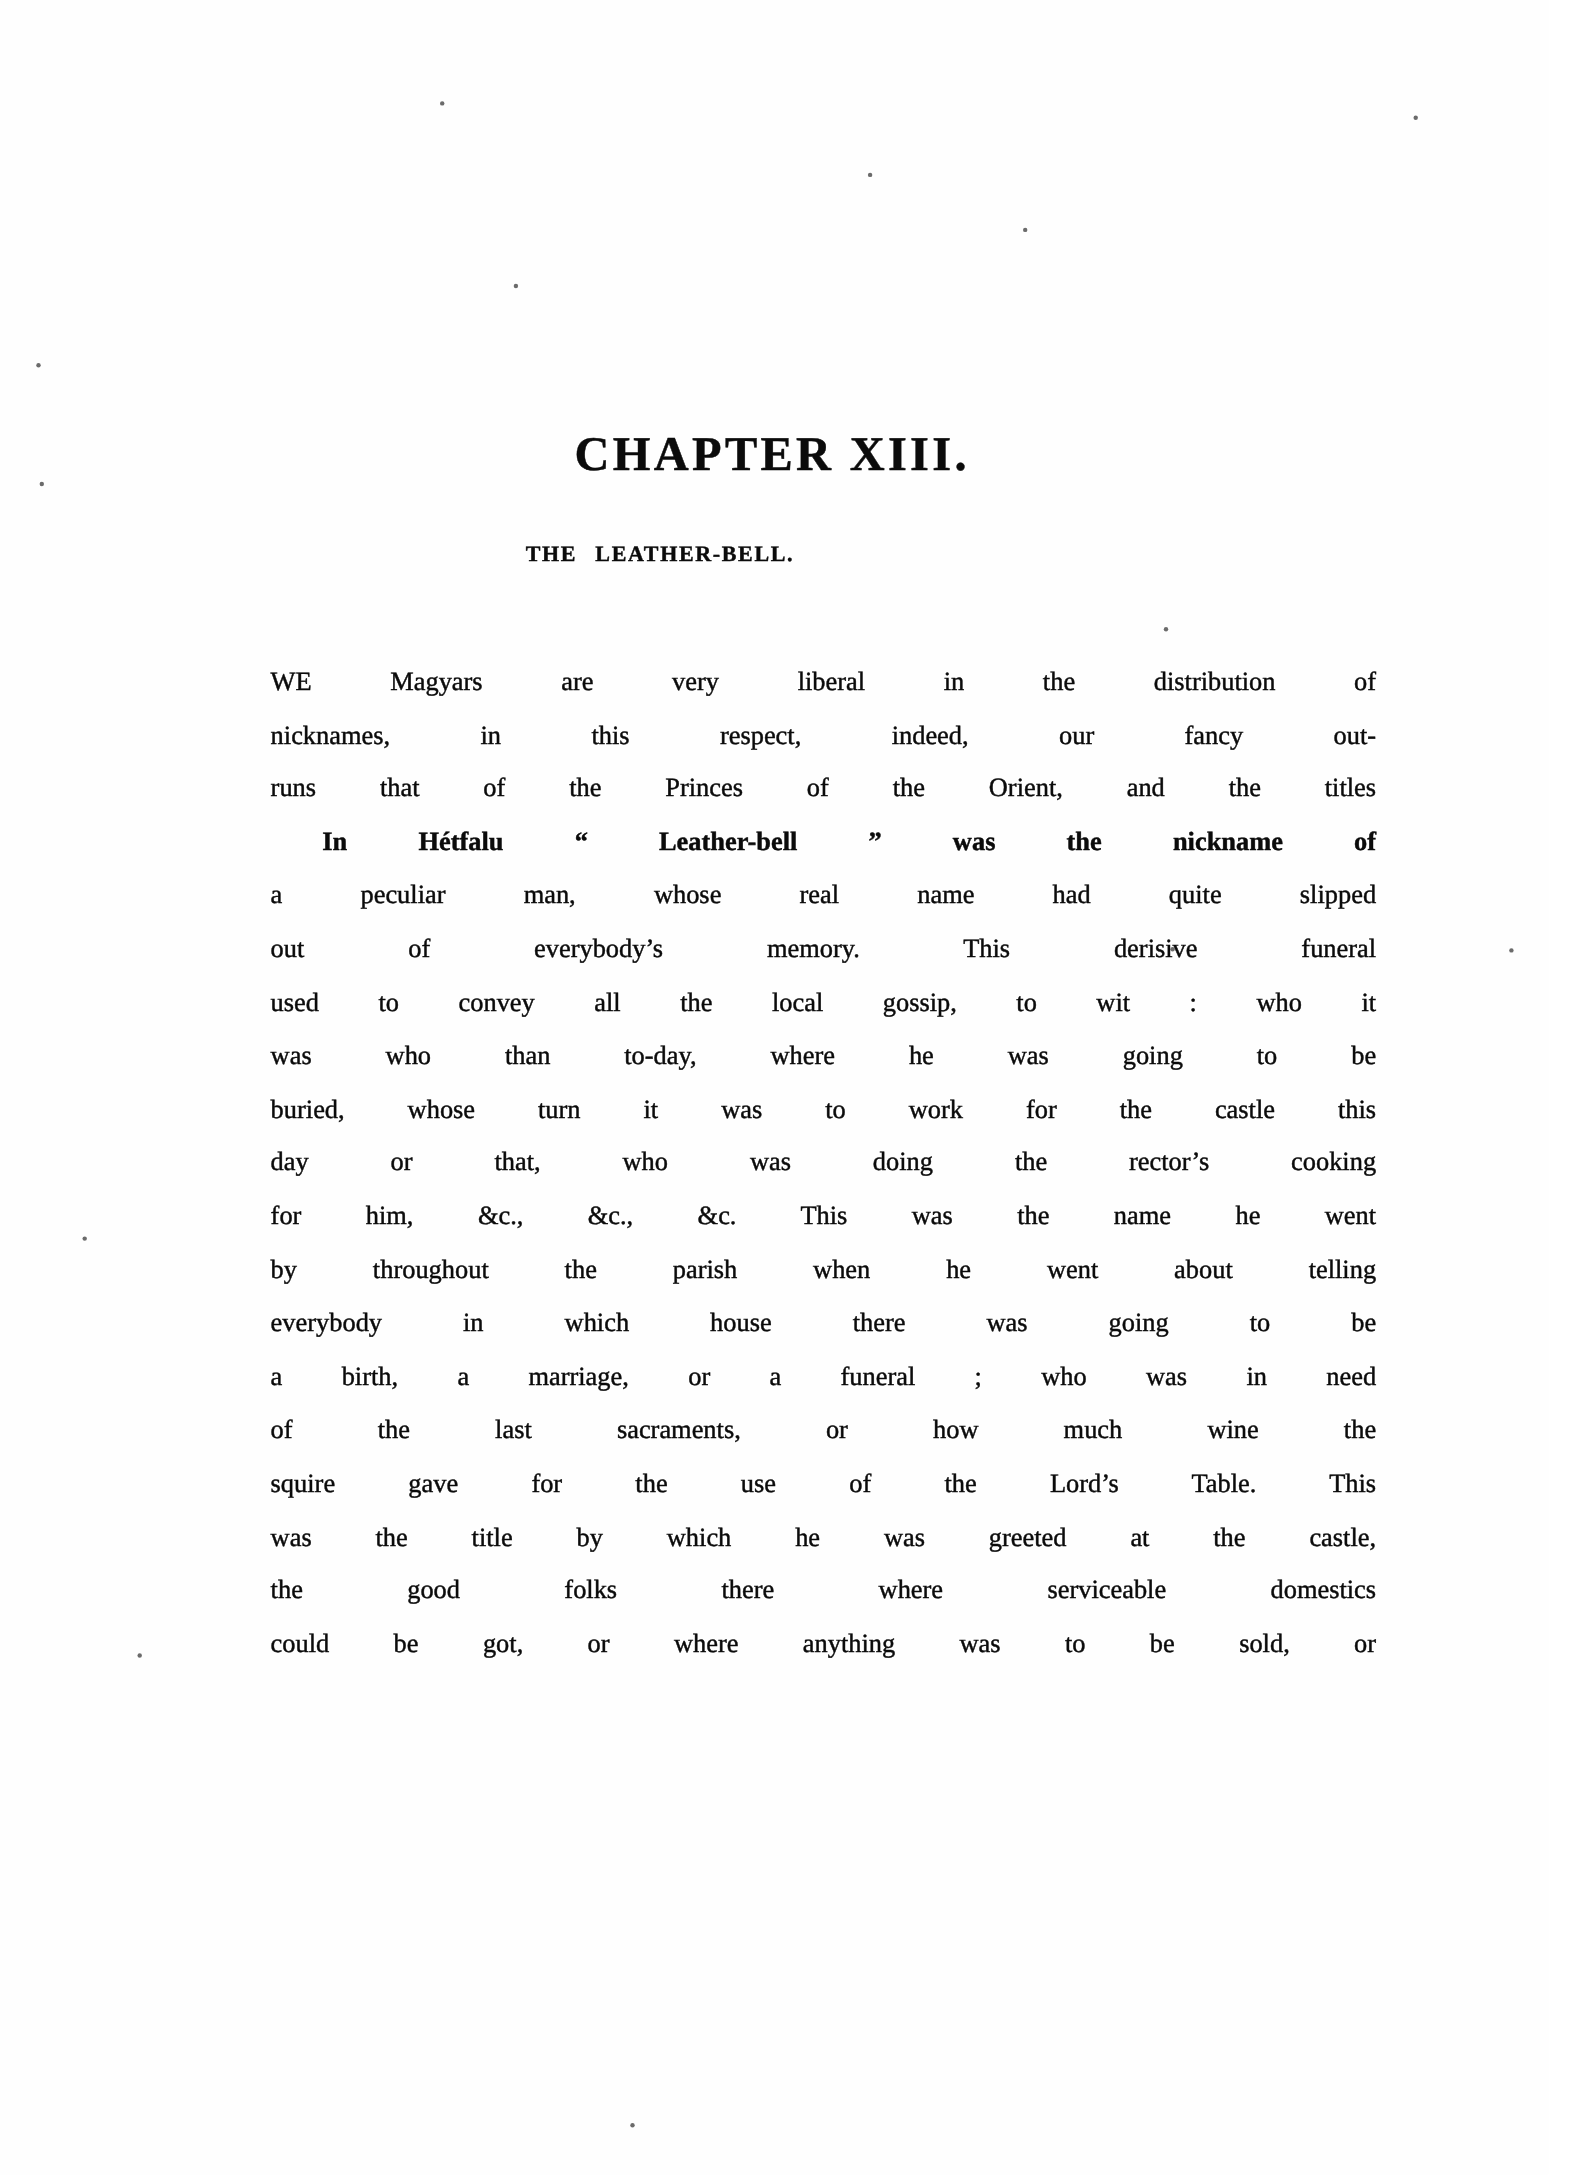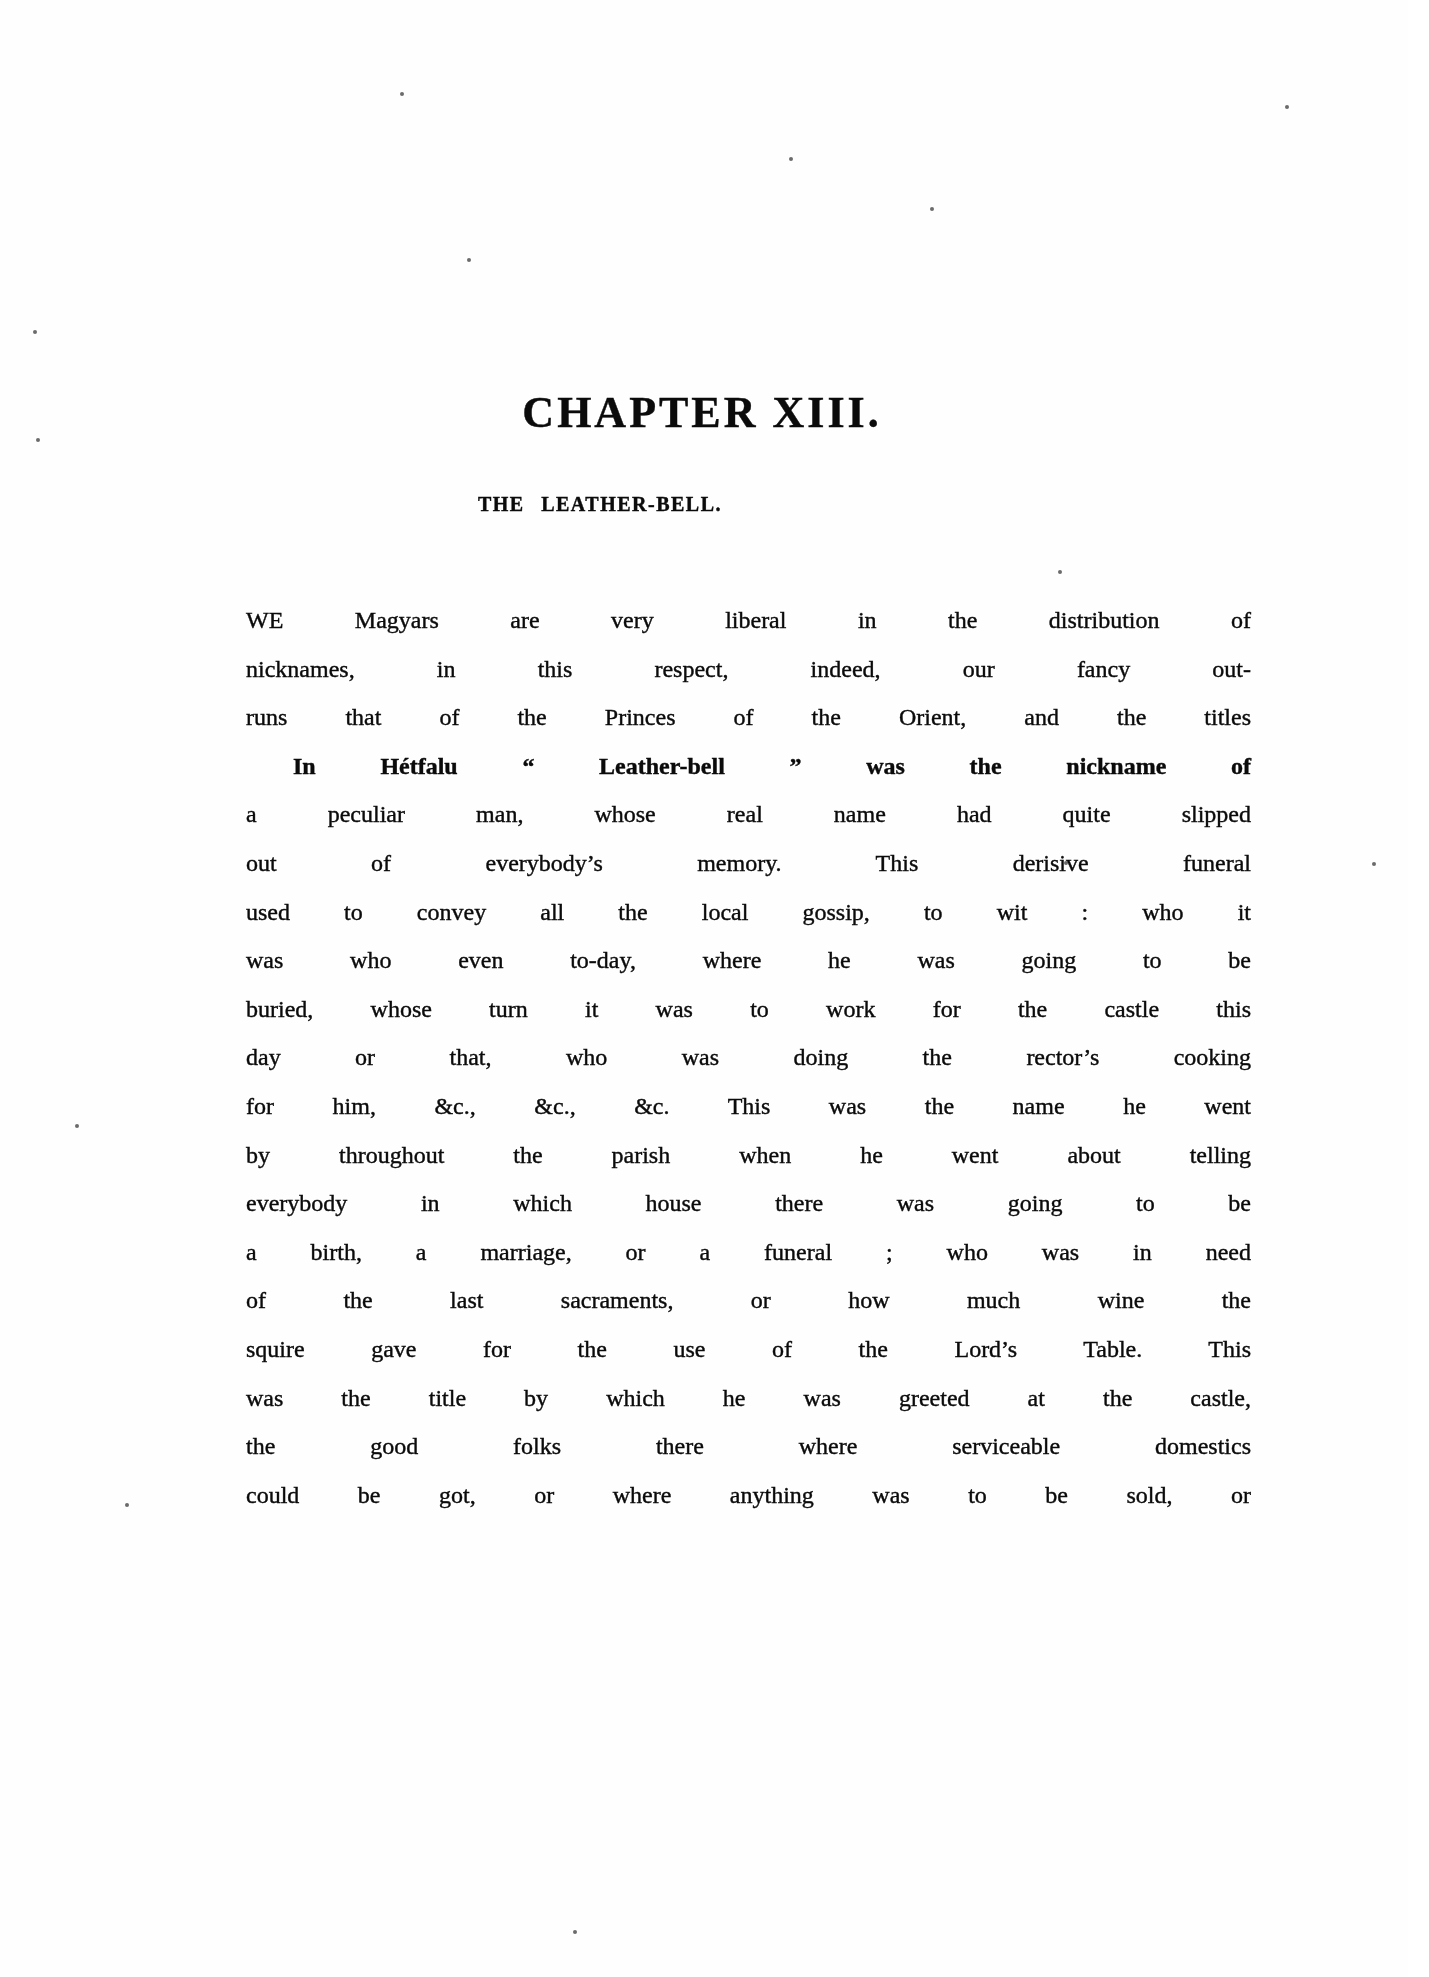--- a/index.html
+++ b/index.html
@@ -76,21 +76,21 @@
   <div class="chapter-subtitle">THE LEATHER-BELL.</div>
 
   <div class="body-text" id="body-lines">
       <div class="line">WE Magyars are very liberal in the distribution of</div>
       <div class="line">nicknames, in this respect, indeed, our fancy out-</div>
       <div class="line">runs that of the Princes of the Orient, and the titles</div>
       <div class="line indent">In Hétfalu “ Leather-bell ” was the nickname of</div>
       <div class="line">a peculiar man, whose real name had quite slipped</div>
       <div class="line">out of everybody’s memory. This derisive funeral</div>
       <div class="line">used to convey all the local gossip, to wit : who it</div>
-      <div class="line">was who even to-day, where he was going to be</div>
+      <div class="line">was who than to-day, where he was going to be</div>
       <div class="line">buried, whose turn it was to work for the castle this</div>
       <div class="line">day or that, who was doing the rector’s cooking</div>
       <div class="line">for him, &amp;c., &amp;c., &amp;c. This was the name he went</div>
       <div class="line">by throughout the parish when he went about telling</div>
       <div class="line">everybody in which house there was going to be</div>
       <div class="line">a birth, a marriage, or a funeral ; who was in need</div>
       <div class="line">of the last sacraments, or how much wine the</div>
       <div class="line">squire gave for the use of the Lord’s Table. This</div>
       <div class="line">was the title by which he was greeted at the castle,</div>
       <div class="line">the good folks there where serviceable domestics</div>

